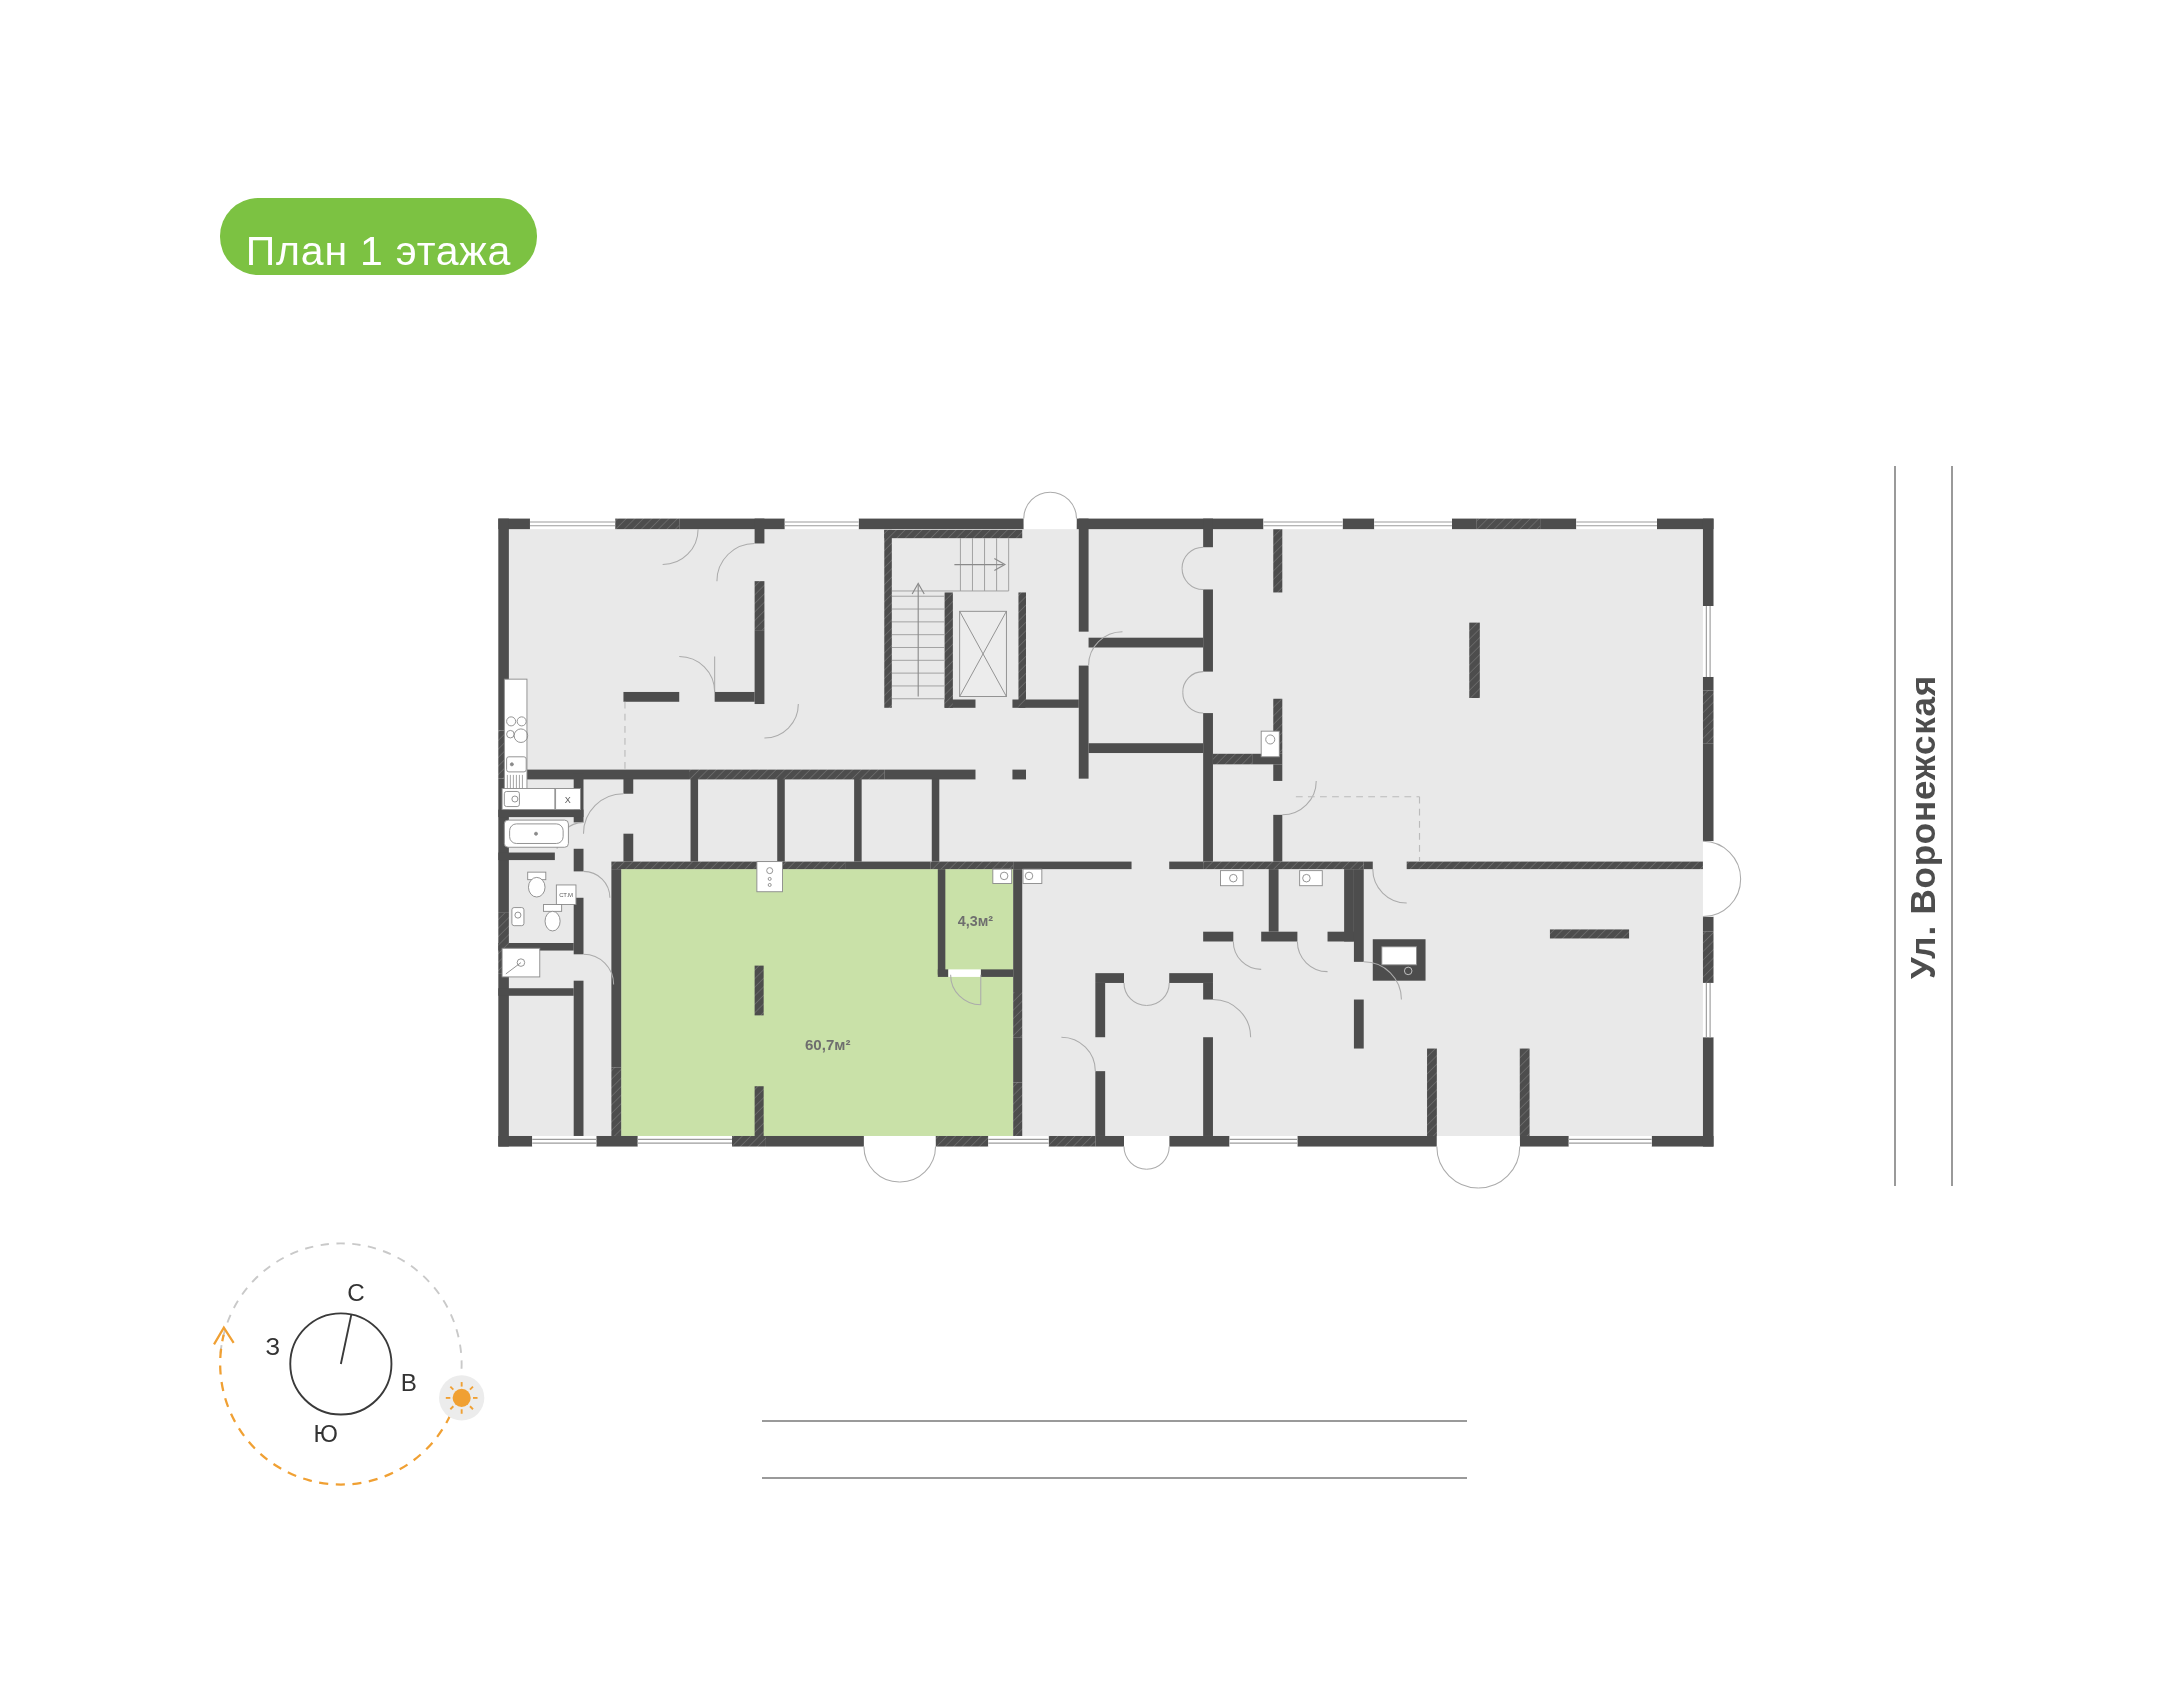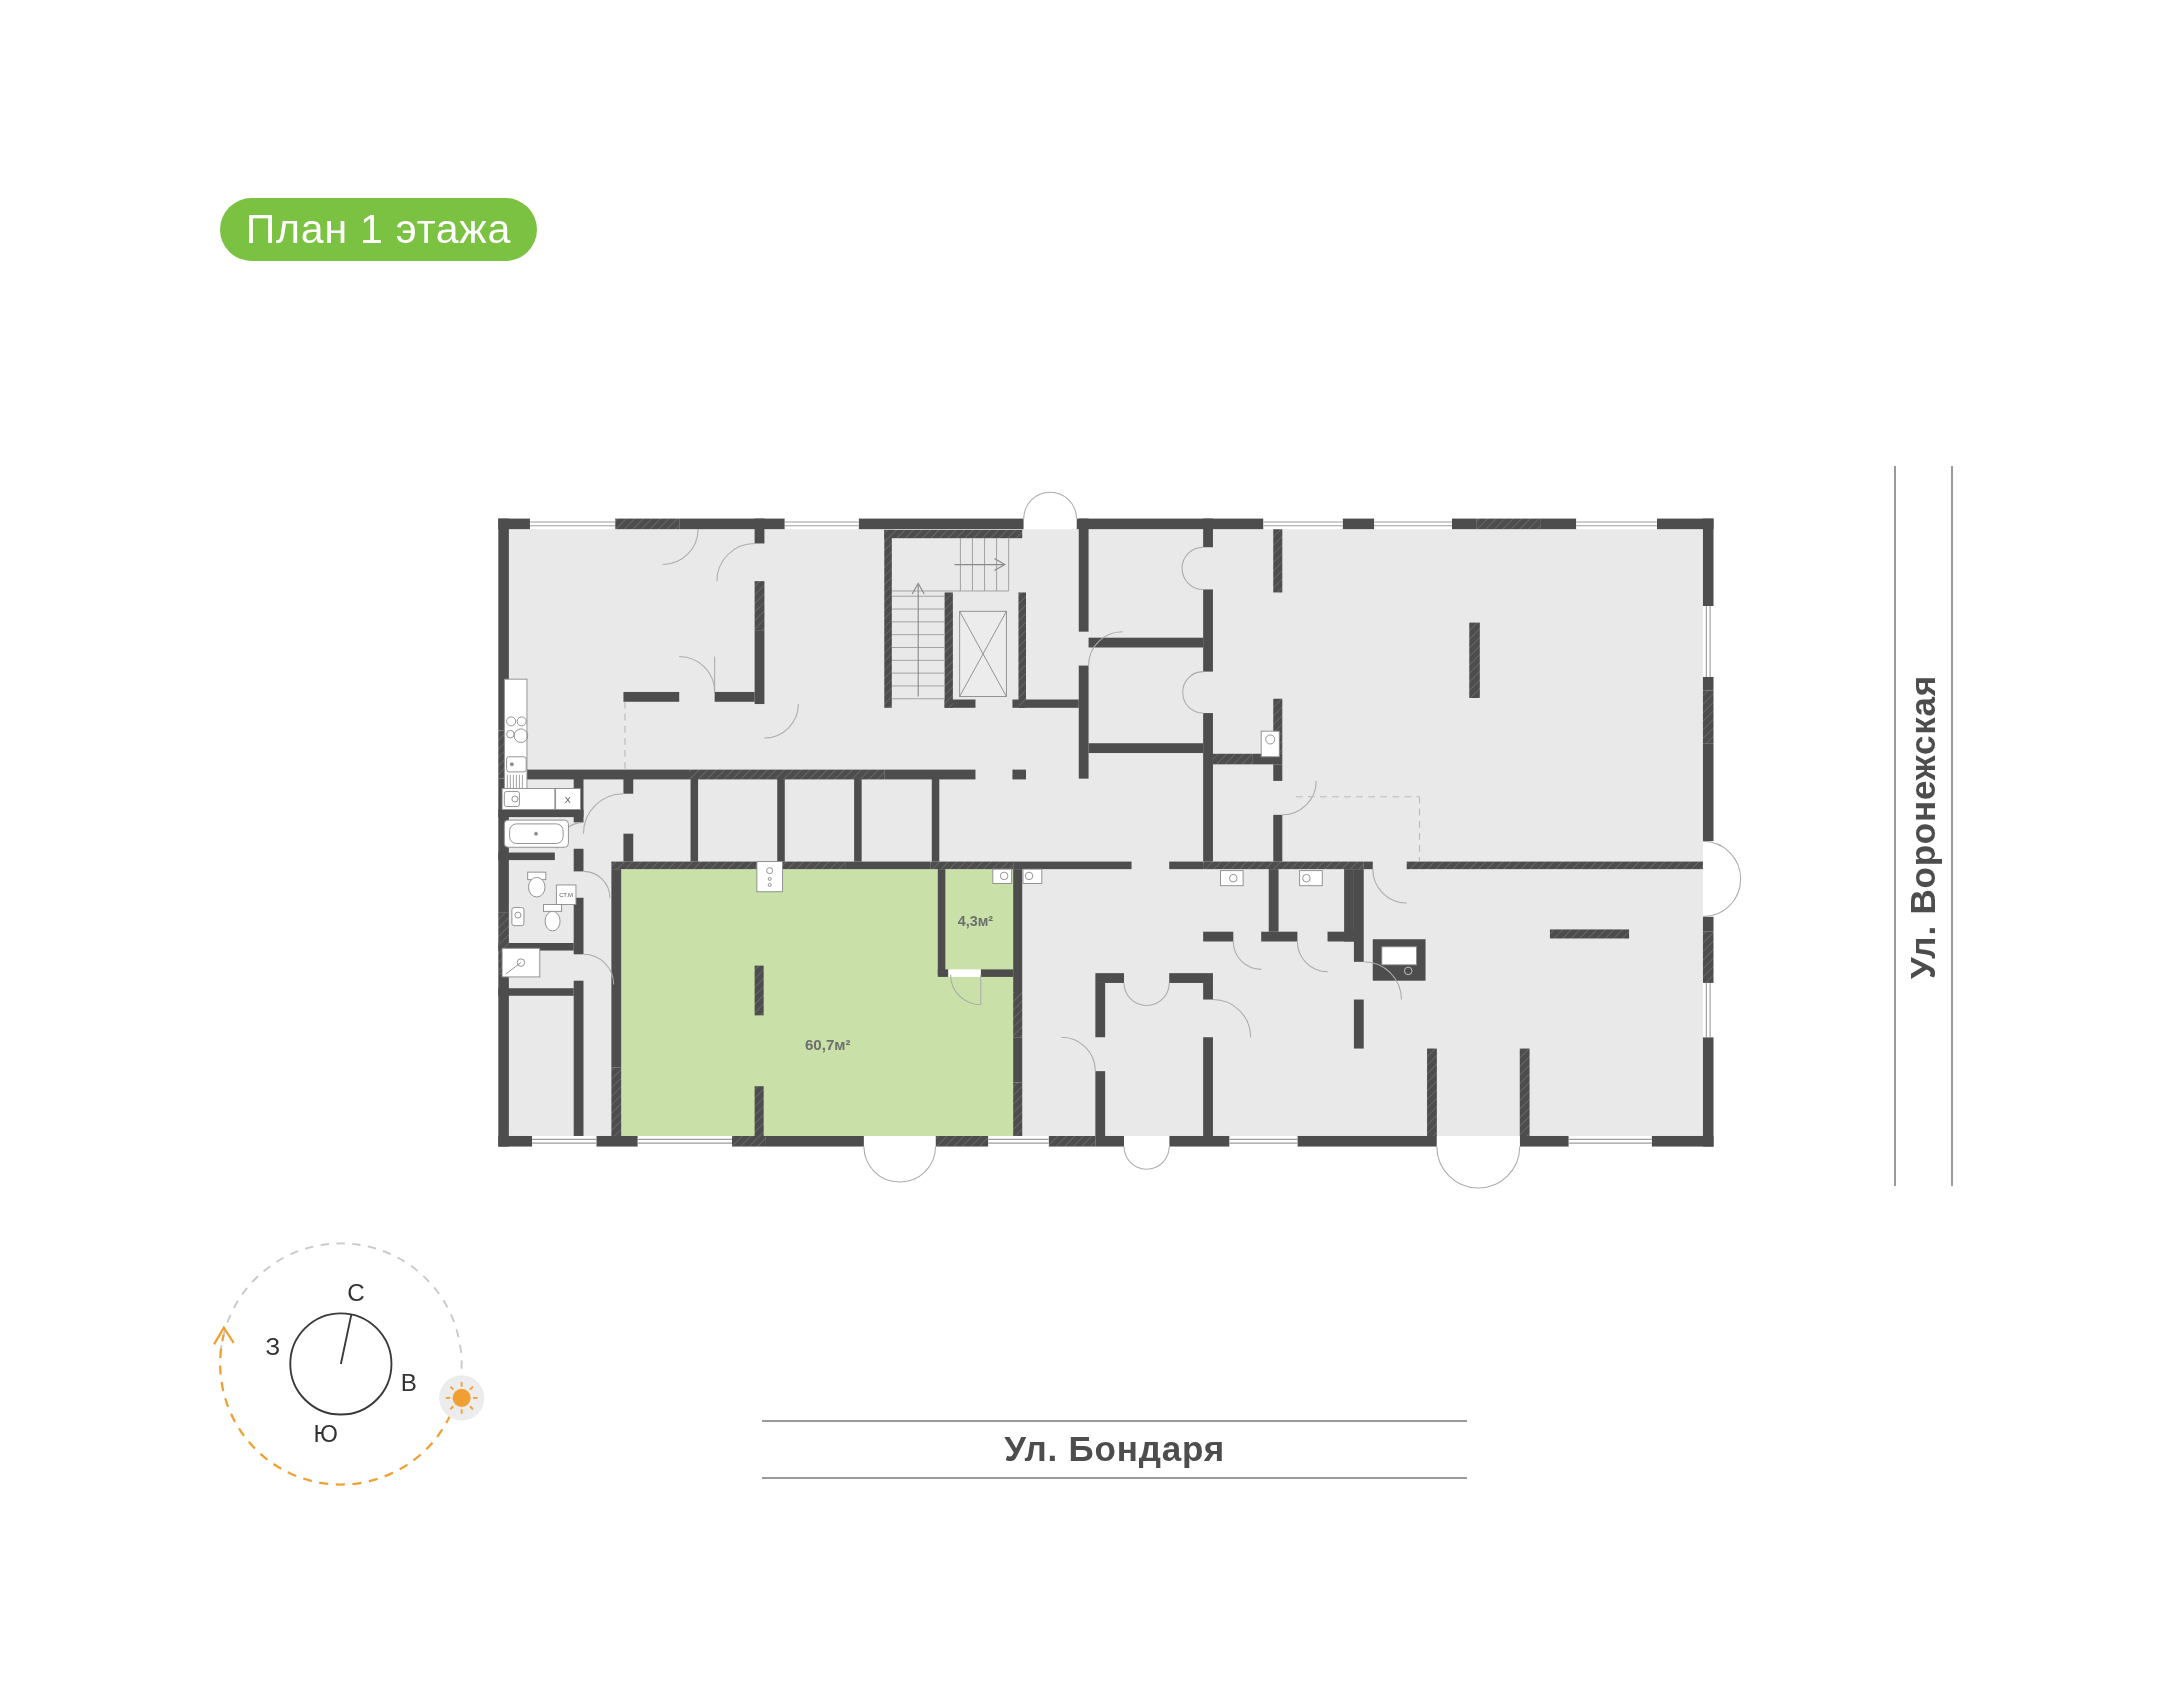--- a/index.html
+++ b/index.html
@@ -1,21 +1,21 @@
 <!DOCTYPE html>
 <html style="font-size:12px"><head>
 <meta charset="utf-8">
 <style>
   html,body{margin:0;padding:0;background:#ffffff;}
   body{font-family:"Liberation Sans", sans-serif;}
   #canvas{position:relative;width:2172px;height:1705px;background:#ffffff;overflow:hidden;}
 
   .badge{
-    position:absolute;left:220px;top:198px;width:317px;height:63px;
-    background:#7cc242;border-radius:38px;display:flex;align-items:center;justify-content:center;
+    position:absolute;left:220px;top:198px;width:317px;height:77px;
+    background:#7cc242;border-radius:38px;display:flex;align-items:flex-end;justify-content:center;
     color:#ffffff;font-size:41px;letter-spacing:0.8px;font-weight:400;
   }
 
   .street-line{position:absolute;background:#9a9a9a;}
   .street-label{
     position:absolute;color:#4d4d4d;font-size:35px;font-weight:700;letter-spacing:0.8px;
     display:flex;align-items:center;justify-content:center;white-space:nowrap;
   }
   #street-right-label{left:1561px;top:808px;width:724px;height:38px;transform:rotate(-90deg);}
   #street-bottom-label{left:762px;top:1429px;width:705px;height:39px;}
@@ -477,18 +477,15 @@
   </svg>
 
   <div class="street-line" style="left:1894px;top:466px;width:2.3px;height:720px;"></div>
   <div class="street-line" style="left:1951px;top:466px;width:2.3px;height:720px;"></div>
   <div class="street-label" id="street-right-label">
     <span>Ул. Воронежская</span>
   </div>
 
   <div class="street-line" style="left:762px;top:1420px;width:705px;height:2.3px;"></div>
   <div class="street-line" style="left:762px;top:1477px;width:705px;height:2.3px;"></div>
-  <div class="street-label" id="street-bottom-label">
-    <span>Ул. Бондаря</span>
-  </div>
 
 </div>
 
 
 </body></html>

